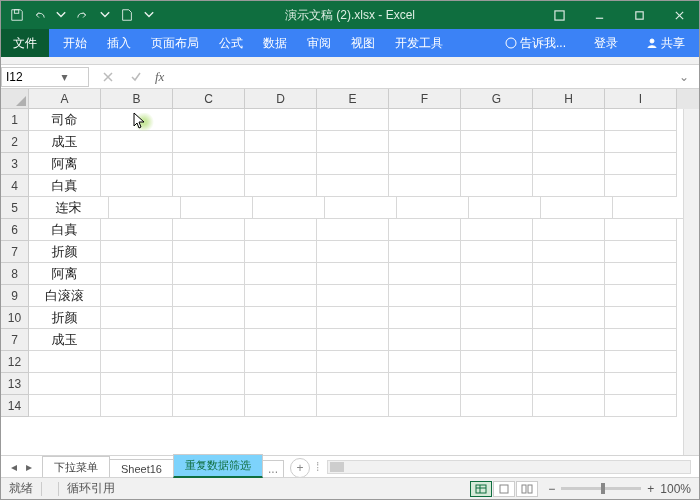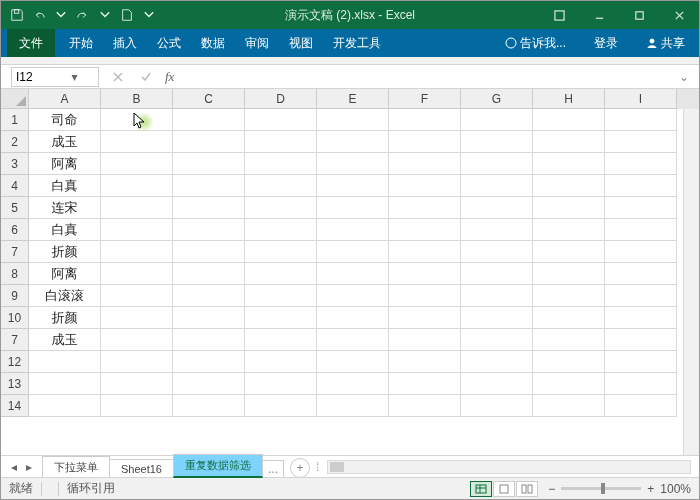--- a/index.html
+++ b/index.html
@@ -5,29 +5,29 @@
 *{margin:0;padding:0;box-sizing:border-box;font-family:"Microsoft YaHei",Arial,sans-serif;font-size:12px;user-select:none}
 body{background:#fff;width:700px;height:500px;overflow:hidden;display:flex;flex-direction:column;border:1px solid #999}
 .titlebar{height:28px;background:#0f6e3f;display:flex;align-items:center;color:#fff;position:relative}
 .qat{display:flex;align-items:center;gap:6px;padding-left:8px}
 .qat-icon{width:16px;height:16px;display:flex;align-items:center;justify-content:center;opacity:.9}
 .qat svg{width:14px;height:14px;fill:#fff;stroke:#fff}
 .title{position:absolute;left:50%;transform:translateX(-50%);font-size:12px;color:#ddeee3}
 .winctrl{position:absolute;right:0;display:flex}
 .winctrl div{width:40px;height:28px;display:flex;align-items:center;justify-content:center;opacity:.85}
 .winctrl svg{width:11px;height:11px;stroke:#fff;fill:none;stroke-width:1.3}
-.ribbon-tabs{height:28px;background:#0369a1;display:flex;align-items:center;color:#fff;padding-left:6px}
+.ribbon-tabs{height:28px;background:#3b82f6;display:flex;align-items:center;color:#fff;}
 .rtab{padding:0 10px;height:28px;display:flex;align-items:center;font-size:12px}
 .rtab.file{background:#0a5a32;margin-right:4px;padding:0 12px}
 .ribbon-right{margin-left:auto;display:flex;align-items:center;gap:12px;padding-right:6px}
 .rbtn{padding:0 8px;height:28px;display:flex;align-items:center;gap:3px;font-size:12px}
 .rbtn svg{width:12px;height:12px;fill:#fff;stroke:#fff}
 .ribbon-body{height:8px;background:#f1f1f1;border-bottom:1px solid #d4d4d4}
 .namebox-row{height:24px;background:#fff;display:flex;align-items:center;border-bottom:1px solid #d4d4d4}
-.namebox{width:88px;height:20px;border:1px solid #ccc;margin-left:10px;display:flex;align-items:center;padding:0 4px;background:#fff}
+.namebox{width:88px;height:20px;border:1px solid #ccc;margin-left:0;display:flex;align-items:center;padding:0 4px;background:#fff}
 .namebox span{flex:1}
 .namebox .dd{width:14px;text-align:center;color:#666}
 .fx-area{display:flex;align-items:center;margin-left:10px;gap:10px}
 .fx-btn{width:18px;height:18px;display:flex;align-items:center;justify-content:center;color:#bbb}
 .fx-btn svg{width:14px;height:14px;stroke:#bbb;fill:none;stroke-width:1.5}
 .fx-label{font-style:italic;color:#666;font-family:"Times New Roman",serif;font-size:13px}
 .collapse{margin-left:auto;width:22px;height:22px;display:flex;align-items:center;justify-content:center;color:#888;margin-right:4px}
 .grid-area{flex:1;display:flex;overflow:hidden;position:relative}
 .corner{width:28px;height:20px;background:#e6e6e6;border-right:1px solid #ccc;border-bottom:1px solid #ccc;position:absolute;top:0;left:0;z-index:3}
 .corner::after{content:"";position:absolute;right:2px;bottom:2px;border:5px solid transparent;border-right-color:#b0b0b0;border-bottom-color:#b0b0b0}
@@ -125,20 +125,21 @@
           <path d="M2 2l8 8M10 2l-8 8"></path>
         </svg>
       </div>
   </div>
 </div>
 
 <div class="ribbon-tabs">
   <div class="rtab file">文件</div>
   <div class="rtab">开始</div>
   <div class="rtab">插入</div>
+  <div class="rtab">页面布局</div>
   <div class="rtab">公式</div>
   <div class="rtab">数据</div>
   <div class="rtab">审阅</div>
   <div class="rtab">视图</div>
   <div class="rtab">开发工具</div>
   <div class="ribbon-right">
     <div class="rbtn">
         <svg viewBox="0 0 12 12">
           <circle cx="6" cy="6" r="5" fill="none"></circle>
         </svg>
@@ -249,21 +250,21 @@
         <div class="cell" style="width: 72px; height: 22px;"></div>
         <div class="cell" style="width: 72px; height: 22px;"></div>
         <div class="cell" style="width: 72px; height: 22px;"></div>
         <div class="cell" style="width: 72px; height: 22px;"></div>
         <div class="cell" style="width: 72px; height: 22px;"></div>
         <div class="cell" style="width: 72px; height: 22px;"></div>
         <div class="cell" style="width: 72px; height: 22px;"></div>
         <div class="cell" style="width: 72px; height: 22px;"></div>
       </div>
       <div class="crow">
-        <div class="cell" style="width: 72px; height: 22px;">连宋</div>
+        <div class="cell" style="width: 80px; height: 22px;">连宋</div>
         <div class="cell" style="width: 72px; height: 22px;"></div>
         <div class="cell" style="width: 72px; height: 22px;"></div>
         <div class="cell" style="width: 72px; height: 22px;"></div>
         <div class="cell" style="width: 72px; height: 22px;"></div>
         <div class="cell" style="width: 72px; height: 22px;"></div>
         <div class="cell" style="width: 72px; height: 22px;"></div>
         <div class="cell" style="width: 72px; height: 22px;"></div>
         <div class="cell" style="width: 72px; height: 22px;"></div>
       </div>
       <div class="crow">

